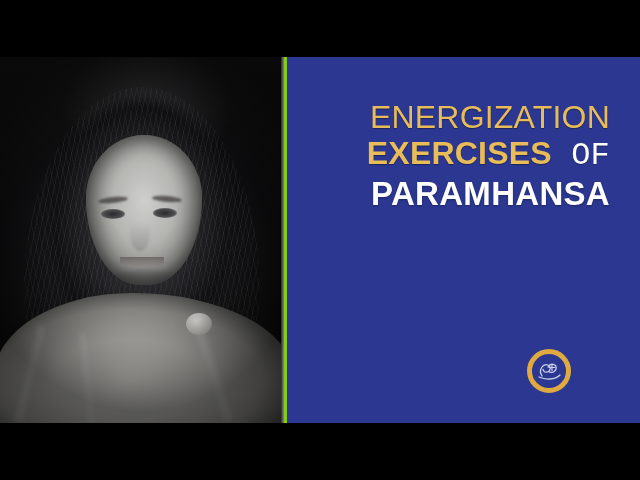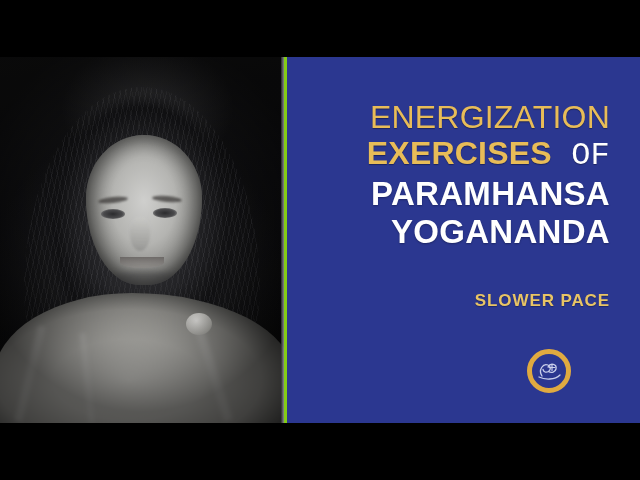--- a/index.html
+++ b/index.html
@@ -273,24 +273,22 @@
       <div class="vignette"></div>
       <div class="photo-edge"></div>
     </div>
 
     <div class="blue-panel">
 
       <div class="title-block">
         <div class="title-line t-energization">ENERGIZATION</div>
         <div class="title-line t-exercises-of"><span class="gold">EXERCISES</span><span class="white"> OF</span></div>
         <div class="title-line t-paramhansa">PARAMHANSA</div>
-        <div class="title-line t-yogananda">YOGANANDA</div>
       </div>
 
-      <div class="subtitle">SLOWER PACE</div>
 
       <div class="brand-logo">
         <svg width="48" height="48" viewBox="0 0 48 48" aria-hidden="true">
           <circle cx="24" cy="24" r="19.5" fill="none" stroke="#e0aa40" stroke-width="5"></circle>
           <path d="M14 30 C20 33 30 33 35 28" fill="none" stroke="#c9cfeb" stroke-width="1.3" stroke-linecap="round"></path>
           <path d="M17 29 C13 23 18 16 23 18 C26 19 26 23 23.5 24.5 C21 26 18.5 25 18 22.5" fill="none" stroke="#c9cfeb" stroke-width="1.3" stroke-linecap="round"></path>
           <path d="M23 20 C25.5 15.5 32 17 31 22 C30.4 25 26.5 26.5 23.5 24.5" fill="none" stroke="#c9cfeb" stroke-width="1.3" stroke-linecap="round"></path>
           <line x1="27" y1="17.5" x2="27" y2="23.5" stroke="#c9cfeb" stroke-width="1.2" stroke-linecap="round"></line>
           <line x1="24" y1="20.5" x2="30" y2="20.5" stroke="#c9cfeb" stroke-width="1.2" stroke-linecap="round"></line>
         </svg>

